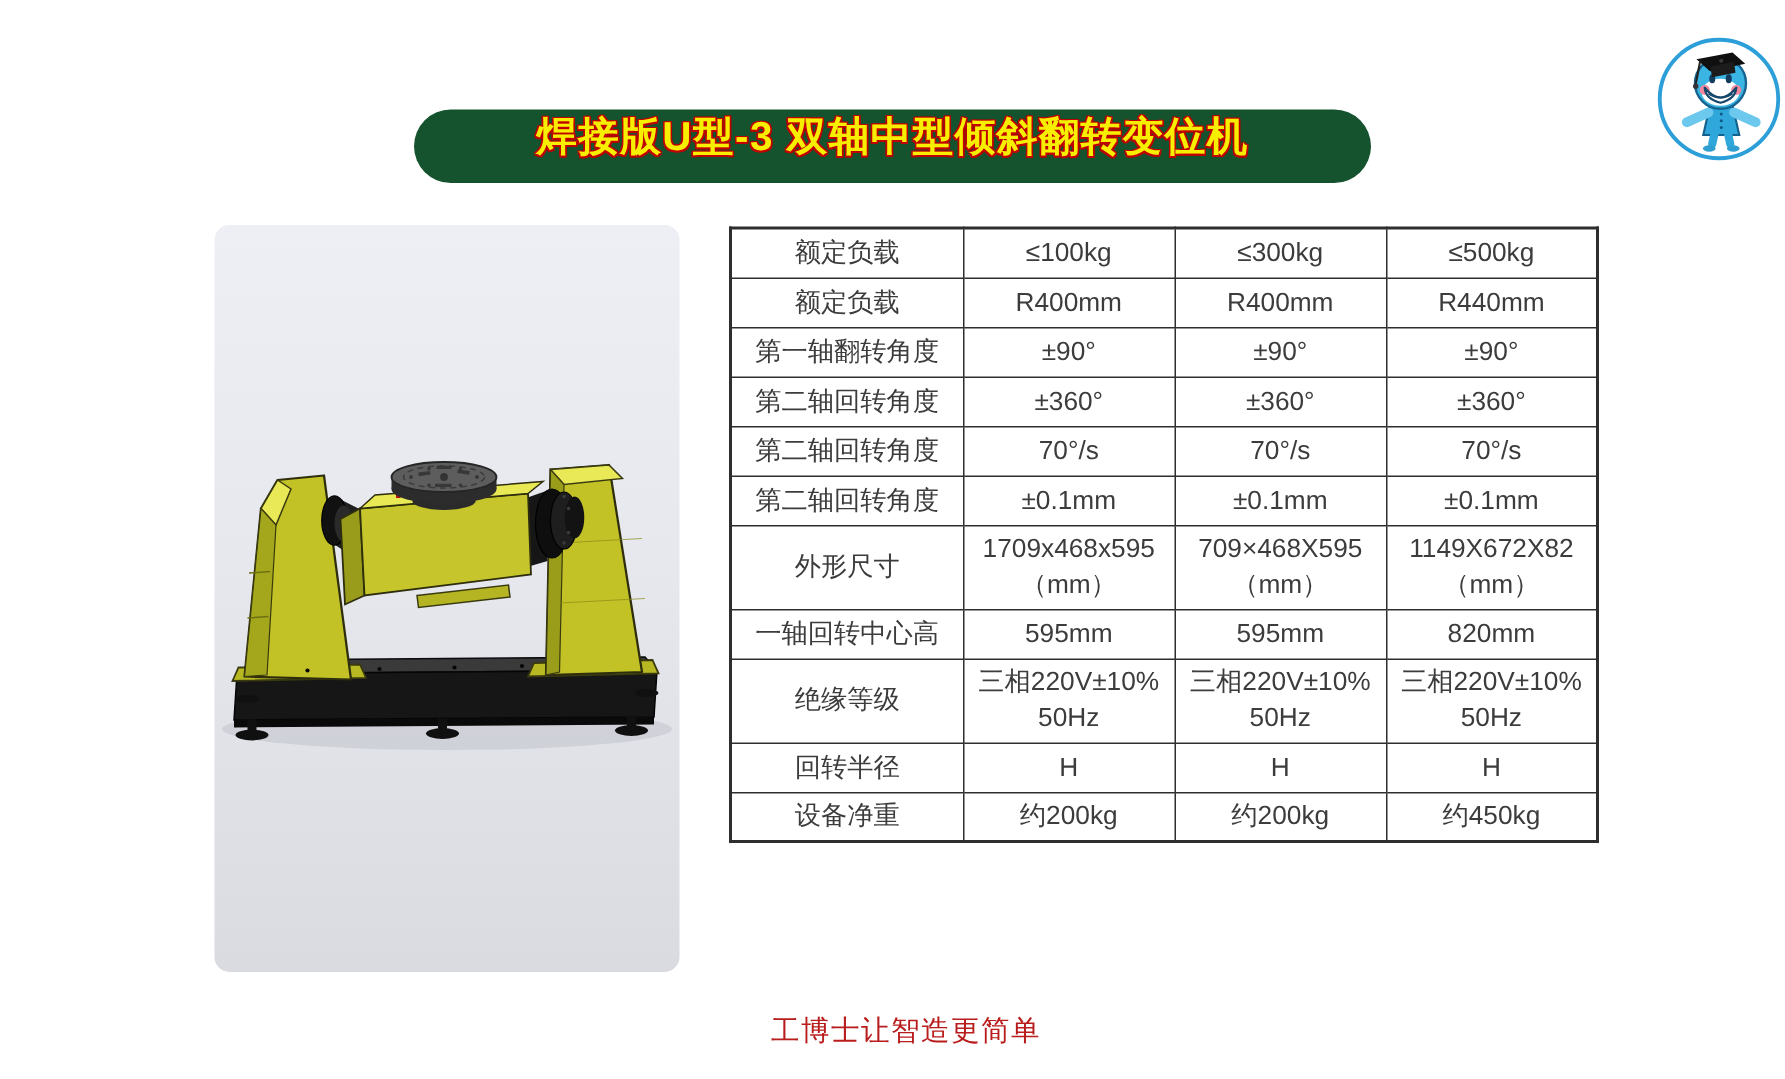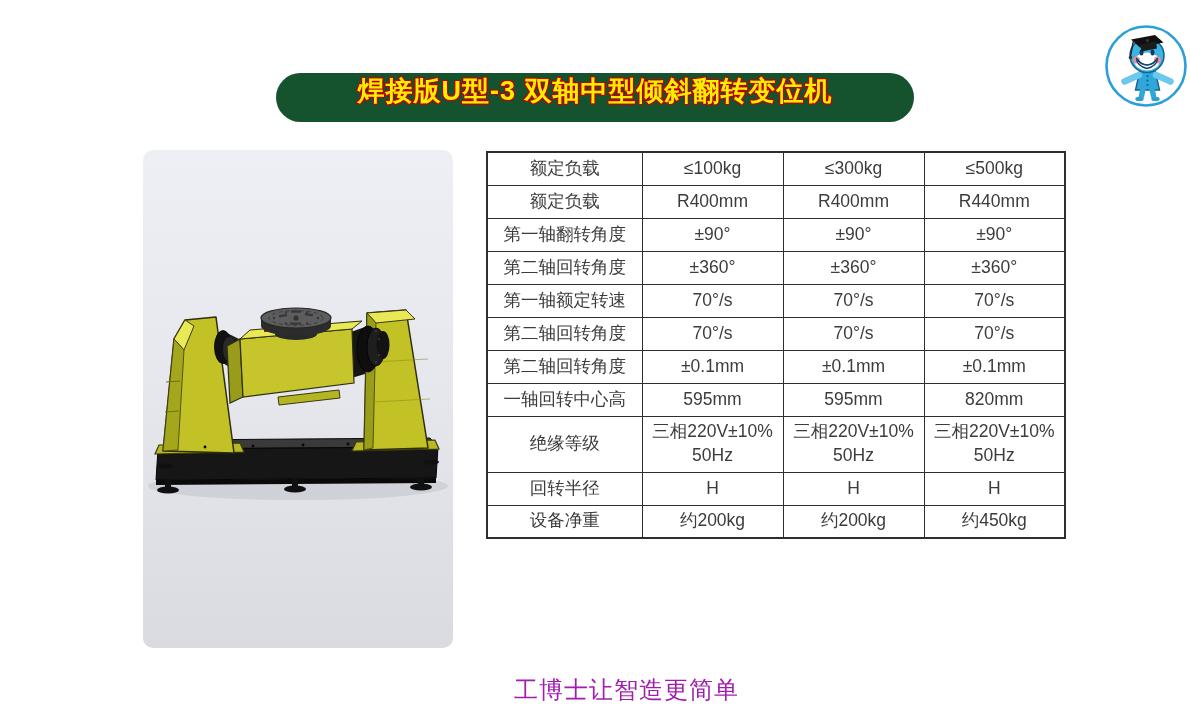--- a/index.html
+++ b/index.html
@@ -74,23 +74,23 @@
   .spec-table col.c-label { width: 155px; }
   .spec-table col.c-val   { width: 141px; }
   .spec-table tr.double td { height: 56px; }
   .spec-table tr:nth-child(12) td,
   .spec-table tr:nth-child(13) td { height: 38px; }
 
   
   .footer {
     position: absolute;
     left: 514px; top: 674px;
-    font-size: 24px;
+    font-size: 19px;
     letter-spacing: 1px;
-    color: #a21caf;
+    color: #b91c1c;
   }
 </style>
 </head>
 <body>
 
 <div class="page">
 
   <div class="banner">
     <span class="title-text">焊接版U型-3 双轴中型倾斜翻转变位机</span>
   </div>
@@ -243,36 +243,39 @@
           <td>±90°</td>
           <td>±90°</td>
         </tr>
         <tr>
           <td>第二轴回转角度</td>
           <td>±360°</td>
           <td>±360°</td>
           <td>±360°</td>
         </tr>
         <tr>
-          <td>第一轴额定转速</td>
-          <td>70°/s</td>
-          <td>70°/s</td>
-          <td>70°/s</td>
-        </tr>
-        <tr>
           <td>第二轴回转角度</td>
           <td>70°/s</td>
           <td>70°/s</td>
           <td>70°/s</td>
         </tr>
         <tr>
           <td>第二轴回转角度</td>
           <td>±0.1mm</td>
           <td>±0.1mm</td>
           <td>±0.1mm</td>
+        </tr>
+        <tr class="double">
+          <td>外形尺寸</td>
+          <td>1709x468x595
+（mm）</td>
+          <td>709×468X595
+（mm）</td>
+          <td>1149X672X82
+（mm）</td>
         </tr>
         <tr>
           <td>一轴回转中心高</td>
           <td>595mm</td>
           <td>595mm</td>
           <td>820mm</td>
         </tr>
         <tr class="double">
           <td>绝缘等级</td>
           <td>三相220V±10%

